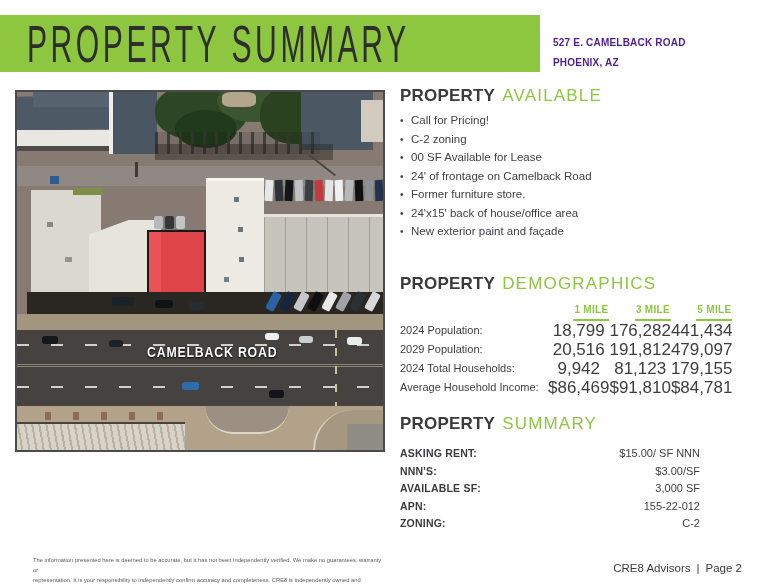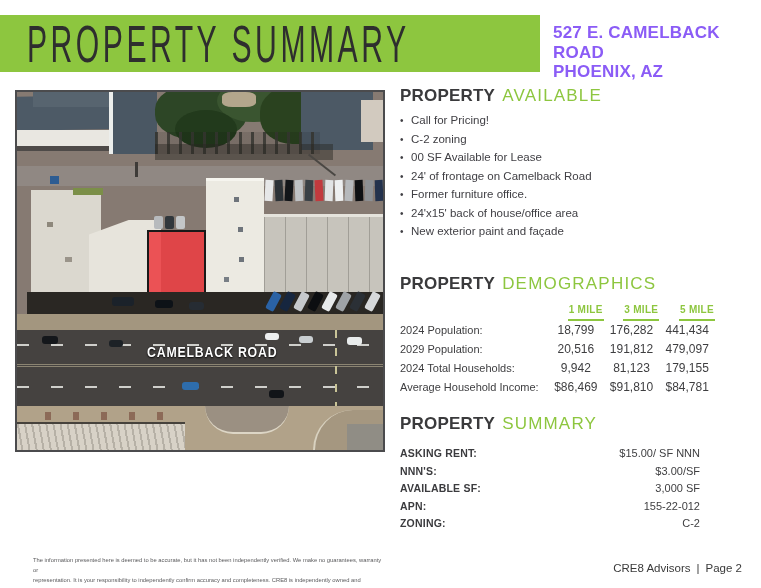--- a/index.html
+++ b/index.html
@@ -5,22 +5,22 @@
   html,body{margin:0;padding:0;background:#fff;}
   .page{position:relative;width:761px;height:588px;background:#ffffff;overflow:hidden;
         font-family:"Liberation Sans",sans-serif;color:#3a3a3c;}
   .p{position:absolute;}
 
   
   .title-band{position:absolute;left:0;top:15px;width:540px;height:57px;background:#8dc63f;}
   .page-title{position:absolute;left:27px;top:0;height:57px;line-height:59px;
       font-size:52px;font-weight:400;letter-spacing:6px;color:#2e2e2e;
       transform:scaleX(0.58);transform-origin:left center;white-space:nowrap;}
-  .address{position:absolute;left:553px;top:23px;font-size:17px;font-weight:700;
-      line-height:19.5px;color:#8b5cf6;letter-spacing:.2px;}
+  .address{position:absolute;left:553px;top:33px;font-size:10px;font-weight:700;
+      line-height:19.5px;color:#4c1d95;letter-spacing:.2px;}
 
   
   .photo{position:absolute;left:15px;top:90px;width:366px;height:358px;
       border:2px solid #4b4b4d;background:#867a72;overflow:hidden;}
   .road-label{position:absolute;left:116px;top:251px;width:156px;text-align:center;
       font-size:15px;font-weight:700;letter-spacing:1px;color:#ffffff;white-space:nowrap;
       transform:scaleX(.82);text-shadow:0 1px 2px rgba(0,0,0,.95),0 0 1px #000;}
 
   
   .sec{position:absolute;left:400px;width:315px;}
@@ -31,21 +31,21 @@
   .bullets{list-style:none;margin:9px 0 0 0;padding:0;}
   .bullets li{position:relative;padding-left:11px;margin-bottom:7px;
       font-size:11.5px;color:#414045;line-height:11.5px;}
   .bullets li::before{content:"\2022";position:absolute;left:0;top:0;font-size:10px;color:#414045;}
 
   .demo-grid{display:grid;grid-template-columns:148px 1fr 1fr 1fr;margin-top:5px;}
   .demo-grid .hcell{text-align:right;line-height:17px;text-decoration:underline;}
   .demo-grid .hcell span{display:inline-block;border-bottom:2px solid #8dc63f;
       padding:0 1px 1px;color:#8dc63f;font-weight:700;font-size:10px;letter-spacing:.3px;}
   .demo-grid .lbl{font-size:11px;color:#3e3e40;line-height:19px;}
-  .demo-grid .val{font-size:12px;color:#3e3e40;line-height:19px;text-align:center;}
+  .demo-grid .val{font-size:17px;color:#3e3e40;line-height:19px;text-align:center;}
 
   .sum-rows{margin-top:11px;width:300px;}
   .sum-row{display:flex;justify-content:space-between;line-height:17.6px;}
   .sum-row .k{font-size:10.5px;font-weight:700;color:#3b3b3e;letter-spacing:.2px;}
   .sum-row .v{font-size:11px;color:#3e3e40;}
 
   
   .disclaimer{position:absolute;left:33px;top:555px;width:350px;
       font-size:5.8px;line-height:10px;color:#5a5a5c;}
   .footer-right{position:absolute;right:19px;top:562px;font-size:11.5px;color:#3a3a3a;}
@@ -163,21 +163,21 @@
 
   <section class="sec" style="top:86px;">
     <div class="sec-h">
       <span class="blk">PROPERTY</span><span class="grn">AVAILABLE</span>
     </div>
     <ul class="bullets">
       <li>Call for Pricing!</li>
       <li>C-2 zoning</li>
       <li>00 SF Available for Lease</li>
       <li>24' of frontage on Camelback Road</li>
-      <li>Former furniture office.</li>
+      <li>Former furniture store.</li>
       <li>24'x15' back of house/office area</li>
       <li>New exterior paint and façade</li>
     </ul>
   </section>
 
   <section class="sec" style="top:274px;">
     <div class="sec-h">
       <span class="blk">PROPERTY</span><span class="grn">DEMOGRAPHICS</span>
     </div>
     <div class="demo-grid">

